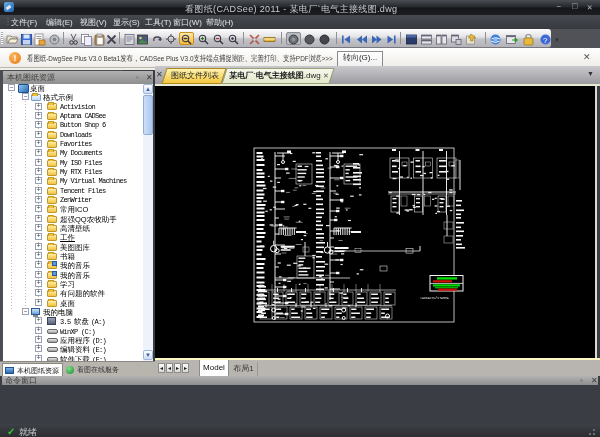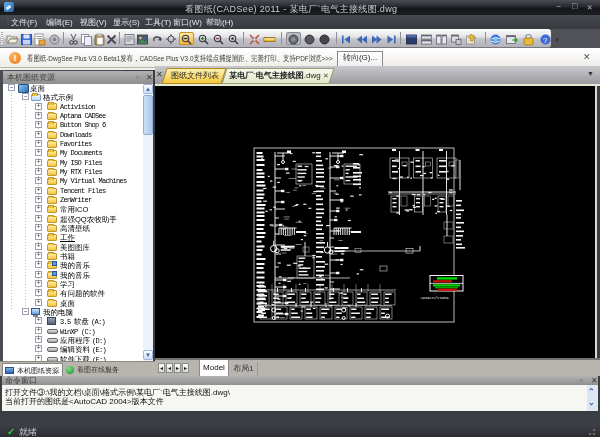--- a/index.html
+++ b/index.html
@@ -36,21 +36,21 @@
 .fold{position:absolute;width:10px;height:7px;background:linear-gradient(#ffeda8,#f2c23e);border:1px solid #c09a28;border-radius:1px;}
 .fold:before{content:"";position:absolute;left:0;top:-2px;width:4px;height:1.5px;background:#f2c23e;border:1px solid #c09a28;border-bottom:none;border-radius:1px 1px 0 0;}
 
 #ptabs{position:absolute;left:0px;top:293px;width:155px;height:15px;background:#b8b5ae;border-top:1px solid #8a8880;}
 
 #tabbar{left:155px;top:66px;width:445px;height:18px;background:linear-gradient(#c9c9cd,#9a9aa0);}
 .dtab{position:absolute;top:2px;height:16px;font-size:8px;line-height:15px;color:#222;white-space:nowrap;}
 #topstrip{left:155px;top:84px;width:445px;height:2px;background:#e6ead0;}
 #rightline{left:595px;top:86px;width:2px;height:272px;background:#d8d8d4;}
 #canvas{left:155px;top:86px;width:440px;height:272px;background:#000;}
-#modelrow{left:155px;top:358px;width:445px;height:18px;background:#b8b5b0;border-top:2px solid #737373;}
+#modelrow{left:155px;top:358px;width:445px;height:18px;background:#b8b5b0;border-top:2px solid #fef9c3;}
 .navb{position:absolute;top:3px;width:7px;height:10px;background:linear-gradient(#fcfcfc,#d8d8d4);border:1px solid #8c8c88;font-size:6px;text-align:center;line-height:9px;color:#222;}
 
 #cmdhead{left:2px;top:376px;width:596px;height:9px;background:linear-gradient(#b2b2b2,#8f8f8f);color:#3c3c3c;font-size:8px;line-height:9px;padding-left:3px;}
 #cmdtext{left:2px;top:385px;width:596px;height:26px;background:#f6f6f3;font-size:8px;color:#111;}
 #cmdin{left:2px;top:411px;width:596px;height:13px;background:#ffffff;border-top:1px solid #9a9a9a;font-size:8px;color:#111;}
 #status{left:0;top:424px;width:600px;height:13px;background:linear-gradient(#3d4046,#2b2d31);color:#c6c9cd;font-size:9px;}
 </style></head>
 <body>
 <div id="win">
 
@@ -926,26 +926,18 @@
 <div class="abs" id="modelrow">
   <div class="navb" style="left:3px;">◂</div>
   <div class="navb" style="left:11px;">◂</div>
   <div class="navb" style="left:19px;">▸</div>
   <div class="navb" style="left:27px;">▸</div>
   <div style="position:absolute;left:44px;top:0px;width:30px;height:17px;background:#fff;border:1px solid #8c8c88;border-top:none;font-size:8px;text-align:center;line-height:15px;color:#111;">Model</div>
   <div style="position:absolute;left:75px;top:2px;width:28px;height:15px;font-size:8px;text-align:center;line-height:14px;color:#333;border-right:1px solid #999;">布局1</div>
 </div>
 
 <div class="abs" id="cmdhead">命令窗口<span style="position:absolute;left:578px;color:#3a3a3a;">◦</span><span style="position:absolute;left:589px;color:#3a3a3a;">✕</span></div>
-<div class="abs" id="cmdtext">
-  <div style="position:absolute;left:3px;top:2px;">打开文件③:\我的文档\桌面\格式示例\某电厂`电气主接线图.dwg\</div>
-  <div style="position:absolute;left:3px;top:11px;">当前打开的图纸是&lt;AutoCAD 2004&gt;版本文件</div>
-  <div style="position:absolute;left:585px;top:0px;width:11px;height:26px;background:#dce6f5;">
-    <div style="position:absolute;top:2px;left:1px;color:#3961ab;font-size:8px;font-weight:bold;">⌃</div>
-    <div style="position:absolute;top:13px;left:1px;color:#3961ab;font-size:8px;font-weight:bold;">⌄</div>
-  </div>
-</div>
 <div class="abs" id="status">
   <span style="position:absolute;left:7px;top:2px;color:#33cc33;font-weight:bold;font-size:10px;">✓</span>
   <span style="position:absolute;left:19px;top:2px;">就绪</span>
   <div style="position:absolute;left:588px;top:4px;width:8px;height:8px;background:radial-gradient(circle at 75% 25%,#6a6d73 1px,transparent 1.2px),radial-gradient(circle at 25% 75%,#6a6d73 1px,transparent 1.2px),radial-gradient(circle at 75% 75%,#6a6d73 1px,transparent 1.2px);"></div>
 </div>
 
 </div>
 </body></html>

